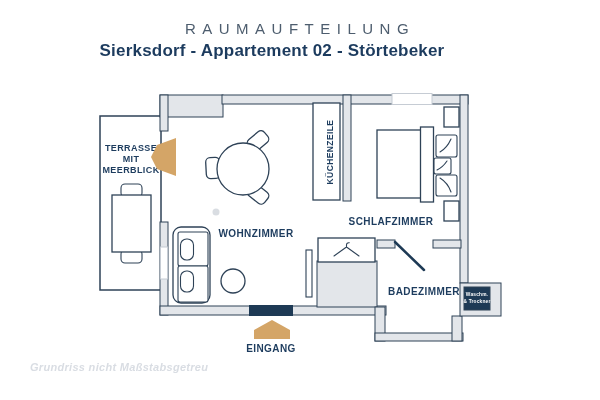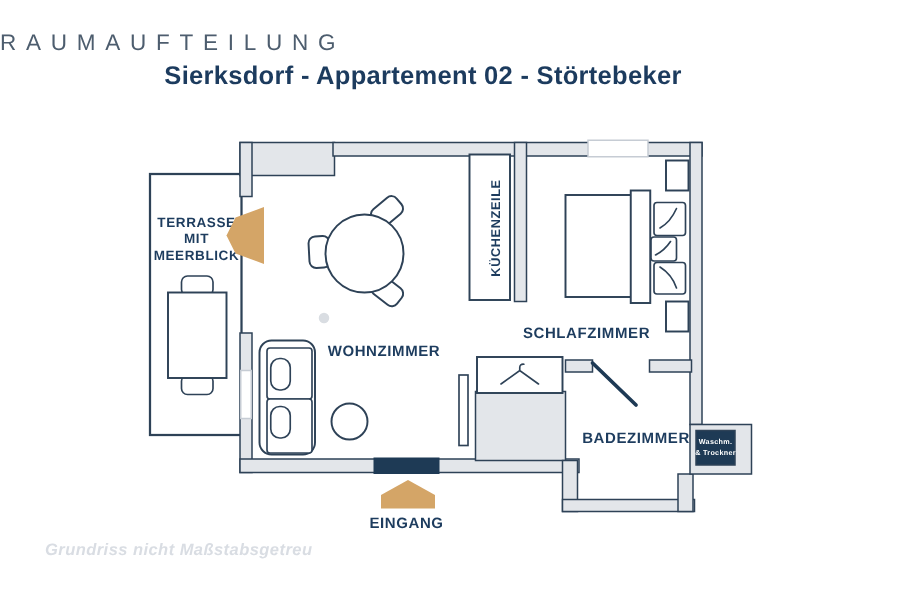--- a/index.html
+++ b/index.html
@@ -2,25 +2,25 @@
 <html><head>
 <meta charset="utf-8">
 <style>
   html,body{margin:0;padding:0;}
   body{
     width:600px;height:400px;position:relative;overflow:hidden;
     background:#ffffff;
     font-family:"Liberation Sans", sans-serif;
   }
   .title{
-    position:absolute;top:20px;left:0;width:600px;
+    position:absolute;top:20px;left:0;width:600px;text-align:center;
     font-size:15px;letter-spacing:6.5px;color:#4d5d6e;font-weight:500;
   }
   .subtitle{
-    position:absolute;top:41px;left:12px;width:540px;text-align:center;
+    position:absolute;top:41px;left:2px;width:540px;text-align:center;
     font-size:17px;font-weight:bold;color:#1c3b5e;letter-spacing:.2px;
   }
   .footer{
     position:absolute;left:30px;top:361px;
     font-size:11px;font-weight:600;color:#d9dde3;letter-spacing:.3px;font-style:italic;
   }
   svg.plan{position:absolute;left:0;top:0;}
   .wall{fill:#e3e6ea;stroke:#2e4257;stroke-width:1;}
   .win{fill:#ffffff;stroke:#c6ccd4;stroke-width:1;}
   .furn{fill:#ffffff;stroke:#2e4257;stroke-width:1.3;}

